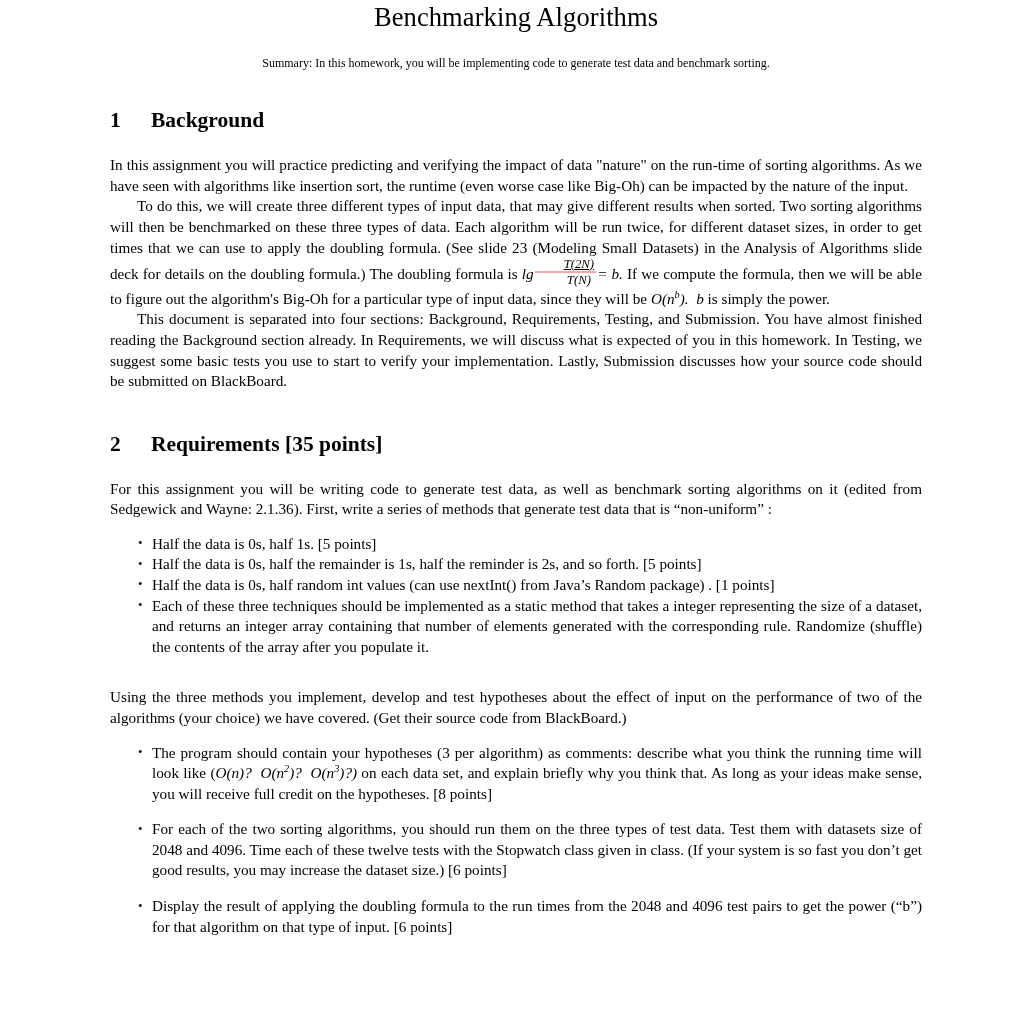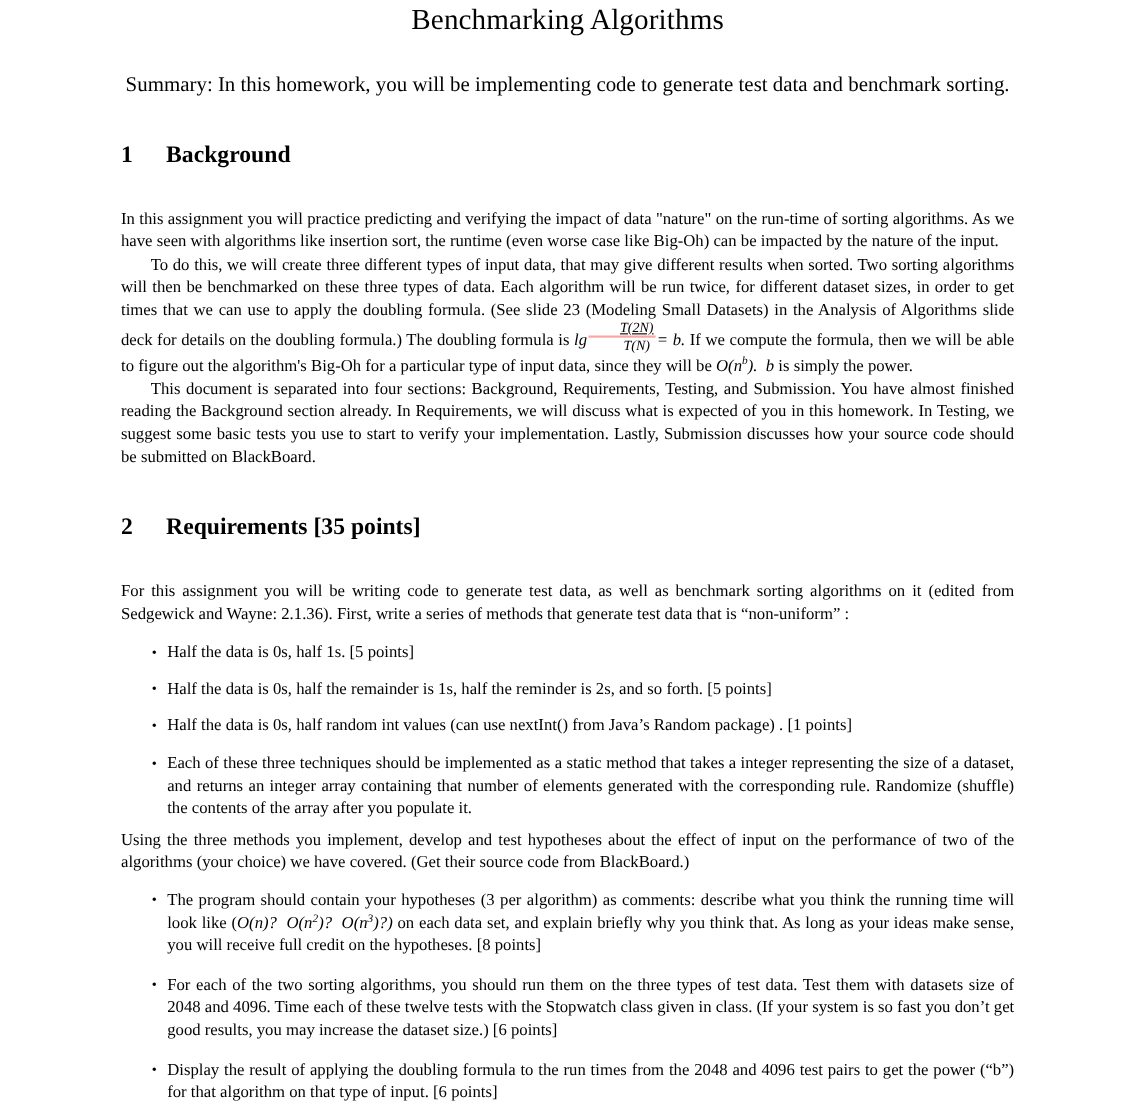--- a/index.html
+++ b/index.html
@@ -34,23 +34,23 @@
     font-size: 26.5px;
     font-weight: normal;
     text-align: center;
     margin: 0;
     padding-top: 2px;
     line-height: 1.18;
     letter-spacing: 0.1px;
   }
   .doc-summary {
     text-align: center;
-    font-size: 19px;
+    font-size: 12px;
     line-height: 1.35;
-    margin: 32px 0 0 0;
+    margin: 22px 0 0 0;
   }
 
   
   .section-heading {
     font-size: 21.5px;
     font-weight: bold;
     margin: 0;
     padding: 0;
     line-height: 1.2;
     display: flex;
@@ -64,39 +64,38 @@
 
   
   p.body {
     font-size: 15.2px;
     line-height: 20.6px;
     text-align: justify;
     text-justify: inter-word;
     margin: 0;
     hyphens: none;
   }
-  p.first { margin-top: 36px; }
+  p.first { margin-top: 21px; }
   p.indent { text-indent: 27px; }
   p.tight { margin-top: 0; }
-  p.spaced { margin-top: 8px; }
+  p.spaced { margin-top: 30px; }
 
   
   ul.bullets {
     list-style: none;
     margin: 0;
     padding: 0;
   }
   ul.bullets > li {
     position: relative;
     padding-left: 42px;
     font-size: 15.2px;
     line-height: 20.6px;
     text-align: justify;
     text-justify: inter-word;
-    margin-top: 13px;
   }
   ul.bullets > li:first-child { margin-top: 14px; }
   ul.bullets > li::before {
     content: "\2022";
     position: absolute;
     left: 28px;
     top: -0.5px;
     font-size: 13px;
     line-height: 20.6px;
   }

